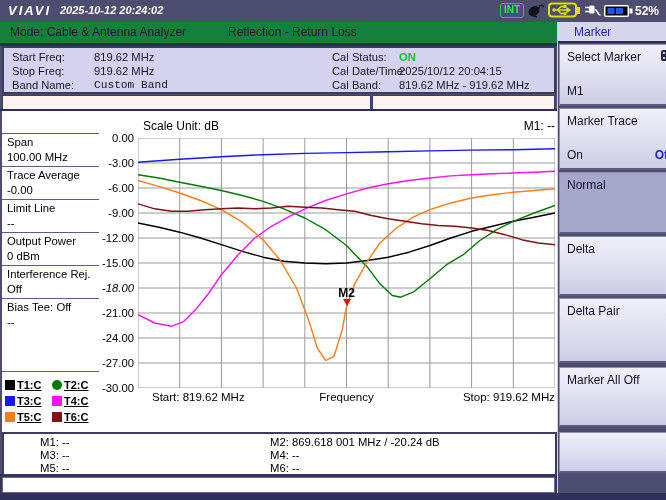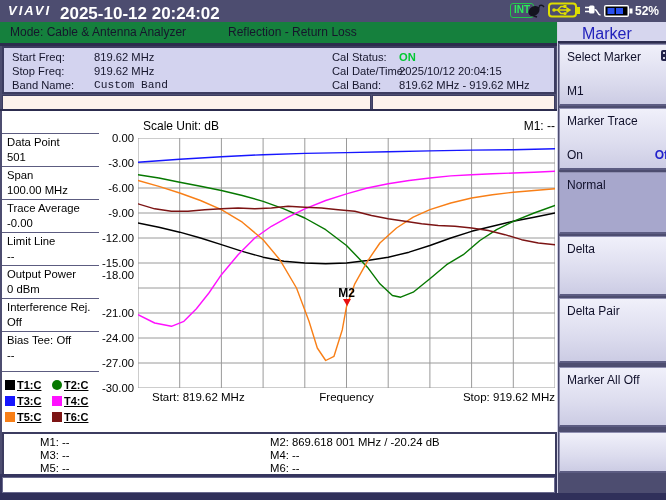--- a/index.html
+++ b/index.html
@@ -7,22 +7,22 @@
     width:666px;height:500px;position:relative;overflow:hidden;
     background:#4d4d70;
     font-family:"Liberation Sans", sans-serif;
     -webkit-font-smoothing:antialiased;
   }
   .abs{position:absolute;}
 
   
   #top-bar{left:0;top:0;width:666px;height:22px;background:#4d4d70;color:#fff;}
   #brand{left:8px;top:3px;font-size:13px;font-weight:bold;letter-spacing:2px;font-style:italic;}
-  #datetime{left:60px;top:4px;font-size:17px;font-weight:bold;}
-  #int-badge{left:500px;top:3px;font-size:10px;font-weight:bold;color:#2bef5a;border:1.5px solid #23c84c;border-radius:3px;padding:0 3px;line-height:12px;height:13px;margin-left:10px;}
+  #datetime{left:60px;top:4px;font-size:11px;font-weight:bold;font-style:italic;}
+  #int-badge{left:500px;top:3px;font-size:10px;font-weight:bold;color:#2bef5a;border:1.5px solid #23c84c;border-radius:3px;padding:0 3px;line-height:12px;height:13px;}
   #gps-icon{left:526px;top:2px;}
   #usb-icon{left:548px;top:2px;}
   #plug-icon{left:584px;top:3px;}
   #battery-icon{left:603px;top:4px;}
   #battery-pct{left:635px;top:4px;font-size:12px;font-weight:bold;}
 
   
   #mode-bar{left:0;top:22px;width:557px;height:21px;background:#15803d;border-bottom:3px solid #2c2c4e;color:#16162c;}
   #mode-label{left:10px;top:3px;font-size:12px;}
   #measurement-label{left:228px;top:3px;font-size:12px;}
@@ -73,21 +73,21 @@
   .marker-cell-2{position:absolute;left:266px;white-space:nowrap;}
 
   
   #footer-left{left:0;top:474px;width:557px;height:26px;background:#35355e;}
   #footer-strip{left:2px;top:477px;width:551px;height:14px;background:#fff;border:1px solid #6a6a8e;}
   #footer-bottom{left:0;top:493px;width:666px;height:7px;background:#30305a;}
 
   
   #sidebar{left:557px;top:22px;width:109px;height:471px;background:#4d4d70;border-left:1px solid #cfcfe4;box-sizing:border-box;}
   #sidebar-header{position:absolute;left:0;top:0;width:100%;height:21px;background:#d6d6ee;border-bottom:2px solid #2c2c4e;box-sizing:border-box;}
-  #sidebar-title{position:absolute;left:24px;top:3px;font-size:16px;color:#2222bb;}
+  #sidebar-title{position:absolute;left:16px;top:3px;font-size:12px;color:#2222bb;}
   .side-btn{position:absolute;left:1px;width:122px;background:linear-gradient(180deg,#f0f0fa 0%,#dcdcee 60%,#cccce4 100%);border:1px solid #9090b2;border-bottom:2px solid #5c5c82;box-sizing:border-box;color:#10102a;}
   .side-btn.selected{background:#a7a7cc;}
   .side-btn .btn-label{position:absolute;left:7px;top:5px;font-size:12px;white-space:nowrap;}
   .side-btn .btn-value{position:absolute;left:7px;bottom:6px;font-size:12px;}
   .side-btn .btn-toggle-on{position:absolute;left:7px;bottom:6px;font-size:12px;color:#10102a;}
   .side-btn .btn-toggle-off{position:absolute;right:8px;bottom:6px;font-size:12px;color:#2222cc;font-weight:bold;}
   .keypad-icon{position:absolute;right:6px;top:5px;width:13px;height:11px;background:#22224a;border-radius:2px;}
   .keypad-icon:after{content:"";position:absolute;left:2px;top:2px;width:9px;height:7px;
      background:
        linear-gradient(#cfcfe0,#cfcfe0) 0 0/2px 2px no-repeat,
@@ -174,24 +174,20 @@
     </div>
   </div>
 
 <div id="pink-box-1" class="abs pink-box"></div>
 <div id="pink-box-2" class="abs pink-box"></div>
 <div id="pink-strip-underline" class="abs"></div>
 
 <div id="content-area" class="abs"></div>
 
 <div id="settings-list" class="abs">
-    <div class="settings-item">
-      <div class="lbl">Data Point</div>
-      <div class="val">501</div>
-    </div>
     <div class="settings-item">
       <div class="lbl">Span</div>
       <div class="val">100.00 MHz</div>
     </div>
     <div class="settings-item">
       <div class="lbl">Trace Average</div>
       <div class="val">-0.00</div>
     </div>
     <div class="settings-item">
       <div class="lbl">Limit Line</div>
@@ -272,21 +268,21 @@
       <polyline points="0.0,65.8 16.7,70.8 33.4,73.3 50.0,73.3 66.7,71.7 83.4,70.8 100.1,70.0 116.8,70.8 133.4,70.0 150.1,68.3 166.8,69.2 183.5,70.0 200.2,71.7 216.8,73.3 233.5,77.5 250.2,80.8 266.9,83.3 283.6,85.8 300.2,87.5 316.9,88.3 333.6,90.0 350.3,92.5 367.0,96.7 383.6,101.7 400.3,105.0 417.0,106.7" fill="none" stroke="#7c1414" stroke-width="1.4" stroke-linejoin="round" stroke-linecap="round"></polyline>
     </svg>
 </div>
 <div id="y-labels" class="abs">
     <div class="y-tick" style="top: 132px;">0.00</div>
     <div class="y-tick" style="top: 157px;">-3.00</div>
     <div class="y-tick" style="top: 182px;">-6.00</div>
     <div class="y-tick" style="top: 207px;">-9.00</div>
     <div class="y-tick" style="top: 232px;">-12.00</div>
     <div class="y-tick" style="top: 257px;">-15.00</div>
-    <div class="y-tick" style="top: 269px;">-18.00</div>
+    <div class="y-tick" style="top: 282px; font-style: italic;">-18.00</div>
     <div class="y-tick" style="top: 307px;">-21.00</div>
     <div class="y-tick" style="top: 332px;">-24.00</div>
     <div class="y-tick" style="top: 357px;">-27.00</div>
     <div class="y-tick" style="top: 382px;">-30.00</div>
   </div>
 <span id="x-start-label" class="x-label">Start: 819.62 MHz</span>
 <span id="x-axis-label" class="x-label">Frequency</span>
 <span id="x-stop-label" class="x-label">Stop: 919.62 MHz</span>
 <span id="m2-label" style="left: 331.5px; top: 285.667px;">M2</span>
 <span id="m2-arrow" style="left: 342.5px; top: 298.667px;"></span>

